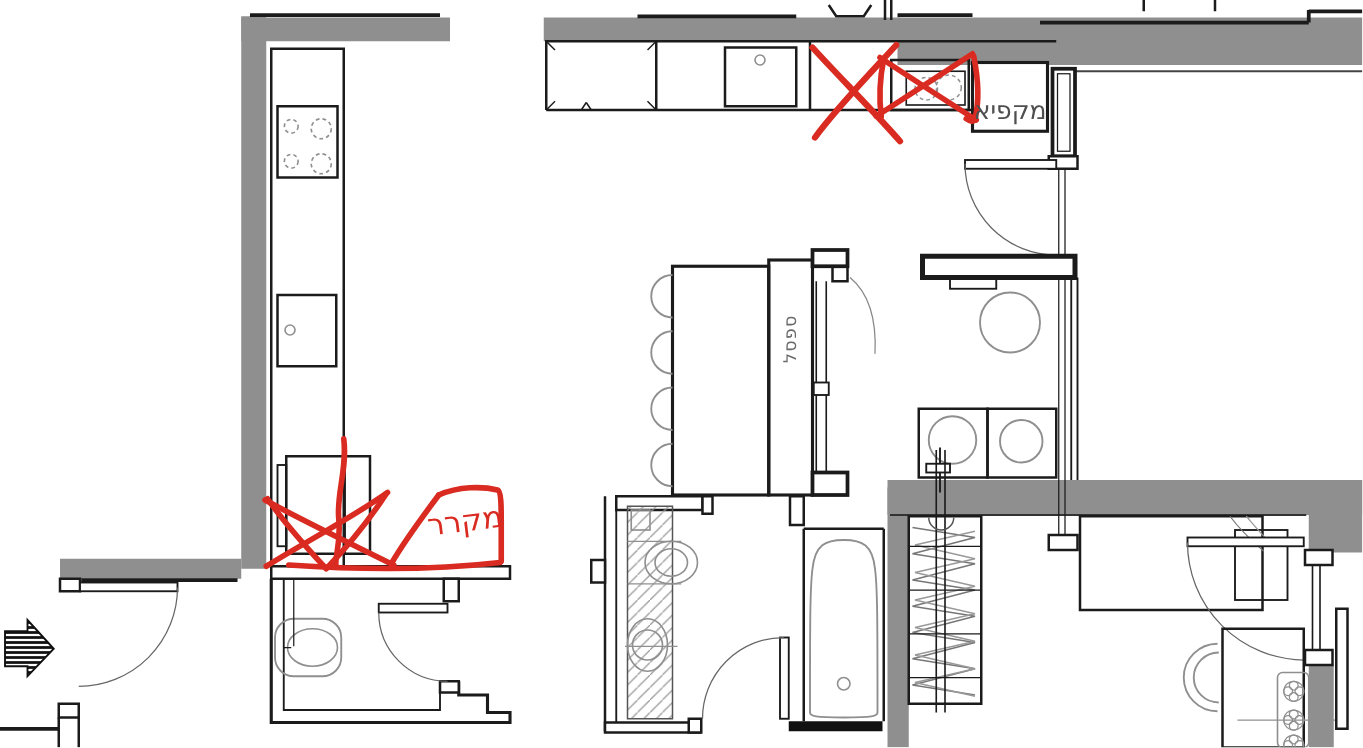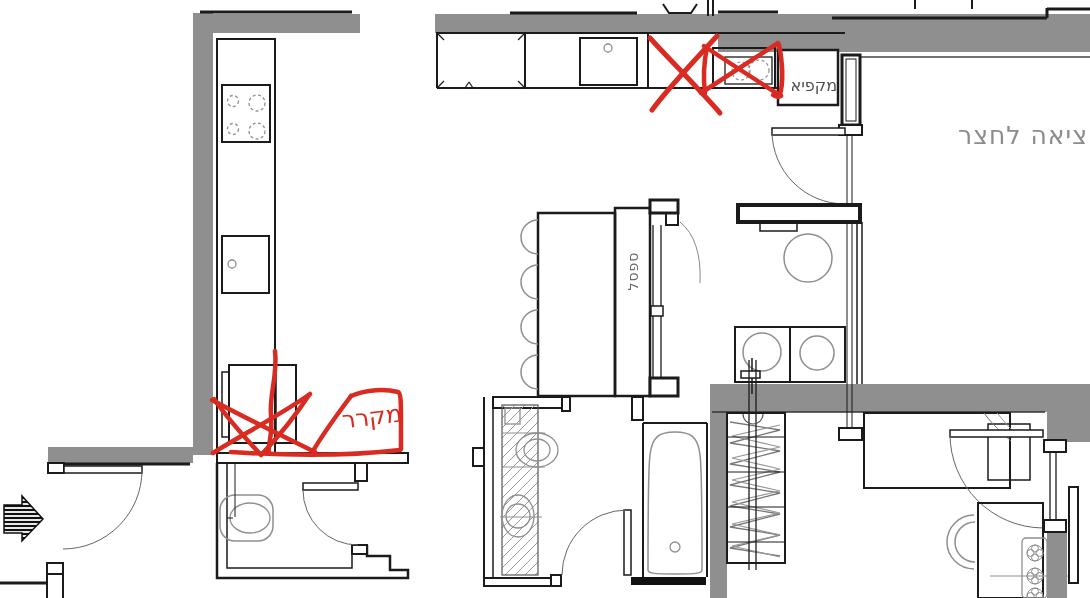--- a/index.html
+++ b/index.html
@@ -6,21 +6,21 @@
   .stage{position:relative;width:1090px;height:598px;background:#ffffff;overflow:hidden;
          font-family:"DejaVu Sans", sans-serif;}
   .stage svg{position:absolute;left:0;top:0;}
   .wall{fill:var(--wall-gray);stroke:none;}
   .ln{stroke:var(--line-black);fill:none;}
   .wh{fill:#ffffff;}
   .fx{stroke:var(--fixture-gray);fill:none;}
   .redln{stroke:var(--annotation-red);fill:none;stroke-linecap:round;stroke-linejoin:round;}
   .cadlbl{position:absolute;color:var(--text-gray);}
   .lbl-yard{left:912px;top:121px;width:176px;font-size:25px;letter-spacing:1px;direction:rtl;}
-  .lbl-freezer{left:779px;top:76px;width:58px;font-size:16px;text-align:right;color:var(--label-dark);}
+  .lbl-freezer{left:779px;top:76px;width:58px;font-size:20px;text-align:right;color:var(--label-dark);}
   .lbl-bench{left:603px;top:263px;width:60px;font-size:14px;text-align:center;color:#6a6a6a;
              transform:rotate(-90deg);letter-spacing:1px;}
   .lbl-fridge{position:absolute;left:340px;top:403px;width:64px;font-size:24px;text-align:center;
               color:var(--annotation-red);transform:rotate(-7deg);}
 </style>
 </head>
 <body>
 
 <div class="stage">
 <svg width="1090" height="598" viewBox="0 0 1090 598">
@@ -266,17 +266,16 @@
   <g>
     <path class="redln" stroke-width="5" d="M650,38 C668,58 700,90 720,113"></path>
     <path class="redln" stroke-width="5" d="M717,36 C695,60 668,88 652,110"></path>
     <path class="redln" stroke-width="4.5" d="M704,46 C728,62 756,80 781,96"></path>
     <path class="redln" stroke-width="4.5" d="M778,43 C752,60 724,78 701,93"></path>
     <path class="redln" stroke-width="4.5" d="M707,47 C704,62 703,78 705,93"></path>
     <path class="redln" stroke-width="4.5" d="M779,45 C782,60 784,79 780,95 C779,98 776,97 773,95"></path>
   </g>
 </svg>
 
-  <div class="cadlbl lbl-yard">ציאה לחצר</div>
   <div class="cadlbl lbl-freezer">מקפיא</div>
   <div class="cadlbl lbl-bench">ספסל</div>
   <div class="lbl-fridge">מקרר</div>
 </div>
 
 </body></html>

